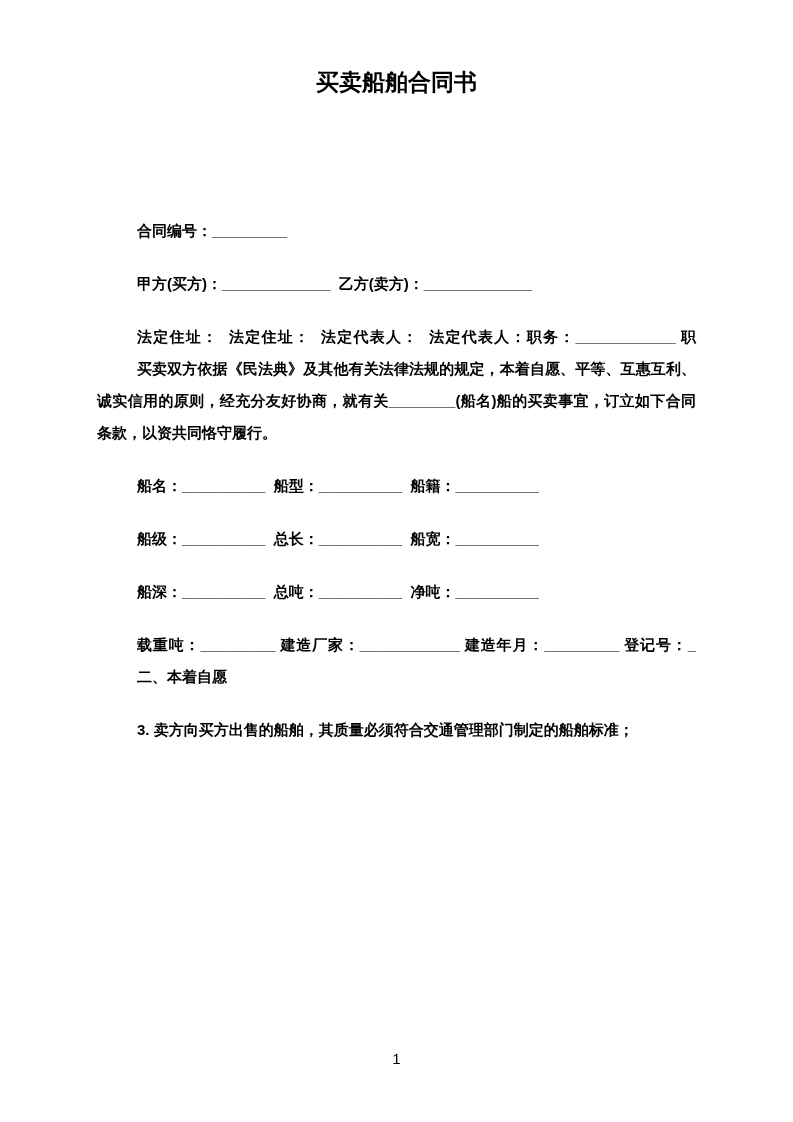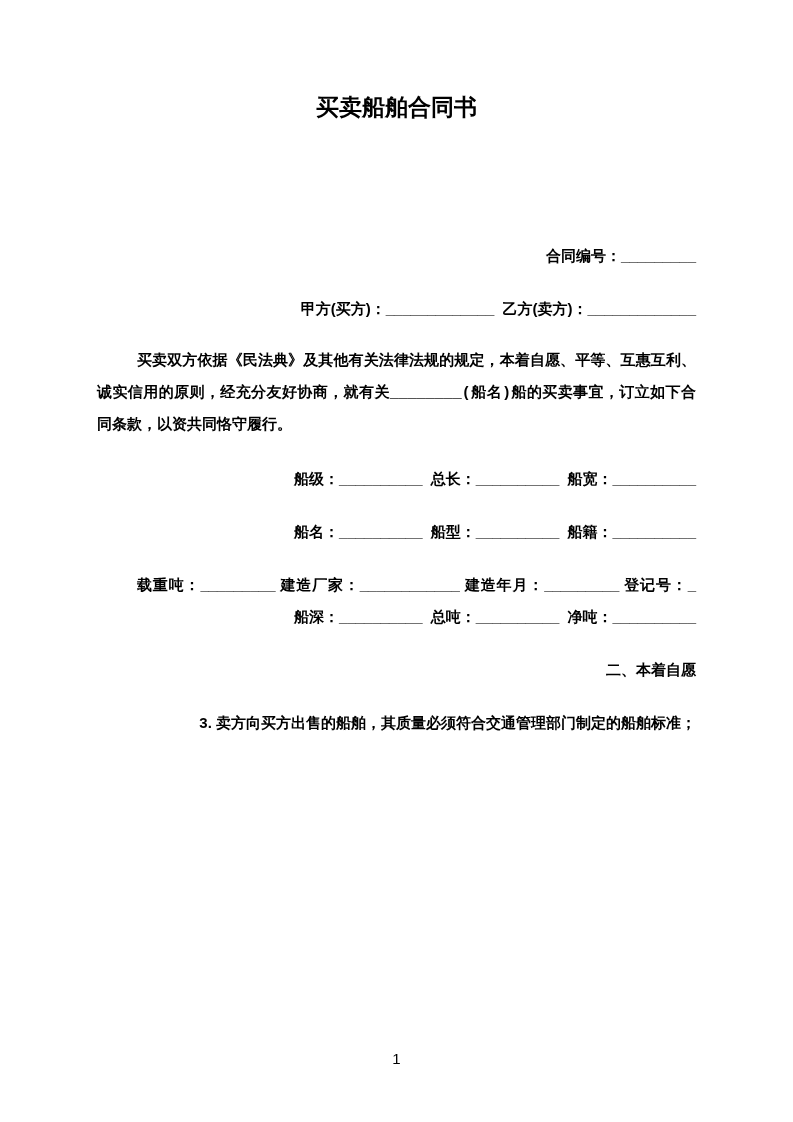--- a/index.html
+++ b/index.html
@@ -13,42 +13,40 @@
     height: 1122px;
     background: #ffffff;
     color: #000000;
     font-family: "Liberation Sans", sans-serif;
     font-weight: 700;
     font-size: 15px;
     overflow: hidden;
     box-sizing: border-box;
   }
   .content {
-    padding: 92px 97px 0 97px;
+    padding: 67px 97px 0 97px;
   }
   .doc-title {
     text-align: center;
     font-size: 23px;
     line-height: 30px;
     font-weight: 700;
     margin: 0 0 118px 0;
   }
   .para {
     line-height: 32px;
     margin: 0 0 21px 0;
     white-space: pre-wrap;
     word-break: break-all;
-    text-align: right;
   }
   .indent {
     text-indent: 40px;
   }
   .just {
     text-align: justify;
-    font-family: Liberation Mono, monospace;
   }
   .just-last {
     text-align: justify;
     text-align-last: justify;
   }
   .no-gap {
     margin-bottom: 0;
   }
   .page-number {
     position: absolute;
@@ -66,32 +64,33 @@
 
 <div class="page">
   <div class="content">
 
     <h1 class="doc-title">买卖船舶合同书</h1>
 
     <div class="para indent">合同编号：_________</div>
 
     <div class="para indent">甲方(买方)：_____________  乙方(卖方)：_____________</div>
 
+    <div class="para indent just-last no-gap">法定住址：  法定住址：  法定代表人：  法定代表人：职务：____________ 职</div>
 
 
     <div class="para indent just">买卖双方依据《民法典》及其他有关法律法规的规定，本着自愿、平等、互惠互利、诚实信用的原则，经充分友好协商，就有关________(船名)船的买卖事宜，订立如下合同条款，以资共同恪守履行。</div>
 
 
+    <div class="para indent">船名：__________  船型：__________  船籍：__________</div>
+
     <div class="para indent">船级：__________  总长：__________  船宽：__________</div>
 
-    <div class="para indent">船名：__________  船型：__________  船籍：__________</div>
+    <div class="para indent">船深：__________  总吨：__________  净吨：__________</div>
 
     <div class="para indent just-last no-gap">载重吨：_________ 建造厂家：____________ 建造年月：_________ 登记号：_</div>
-
-    <div class="para indent">船深：__________  总吨：__________  净吨：__________</div>
 
     <div class="para indent">二、本着自愿</div>
 
     <div class="para indent">3. 卖方向买方出售的船舶，其质量必须符合交通管理部门制定的船舶标准；</div>
 
   </div>
 
   <div class="page-number">1</div>
 </div>
 

